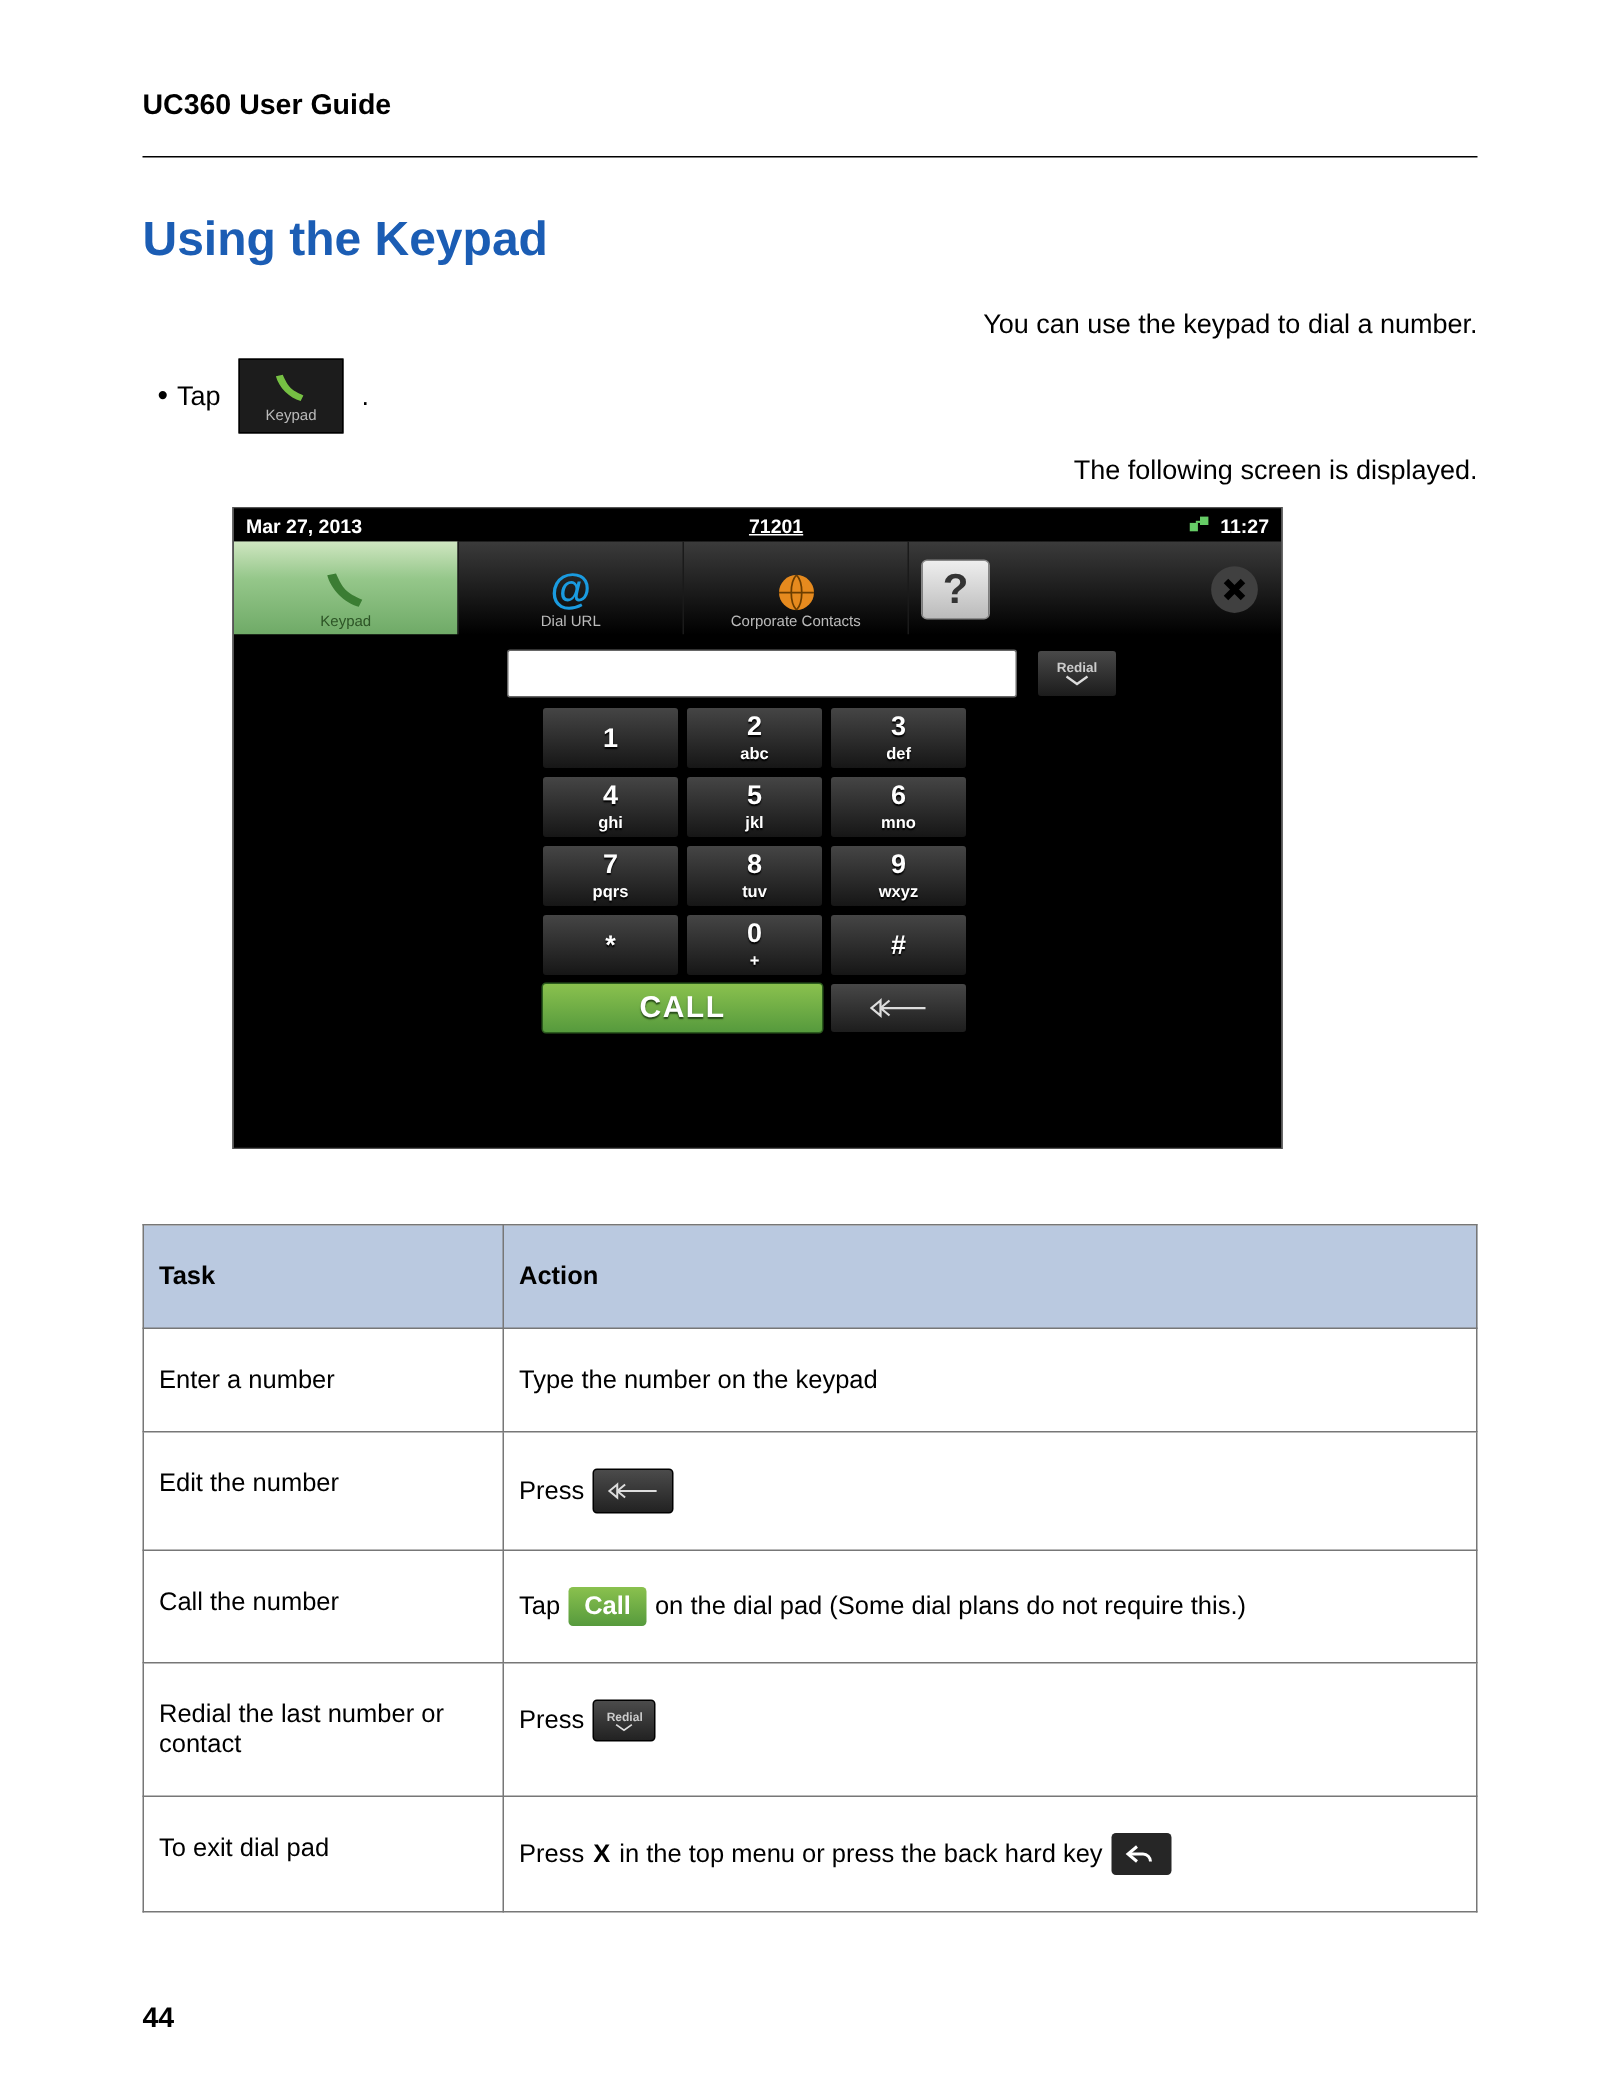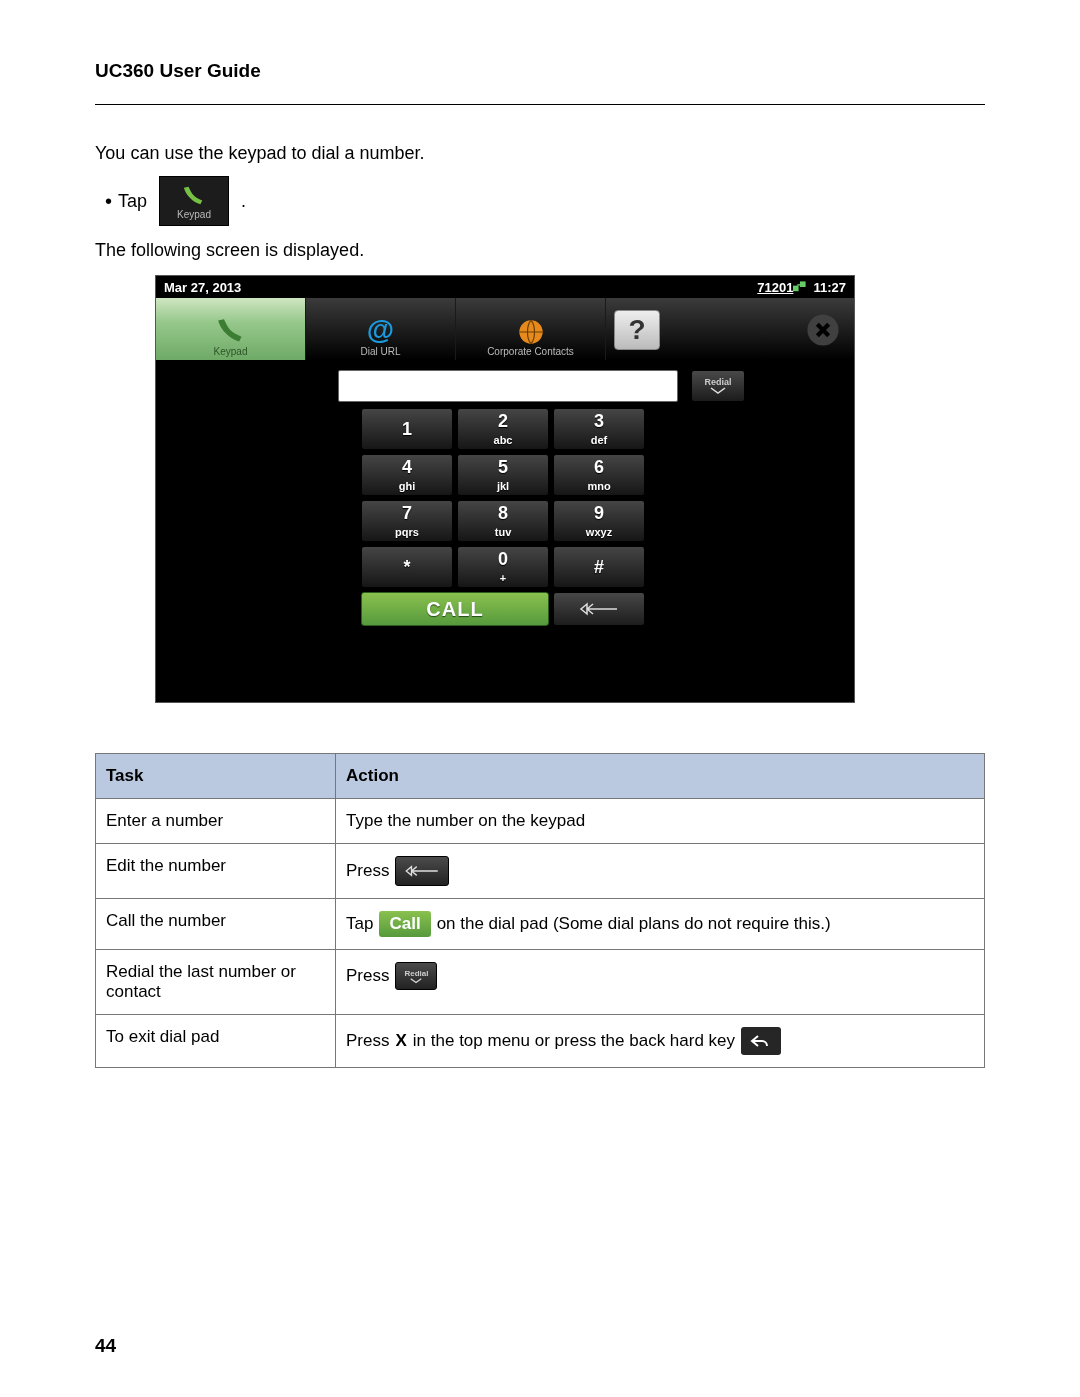--- a/index.html
+++ b/index.html
@@ -21,21 +21,21 @@
     padding-bottom: 22px;
     margin-bottom: 36px;
   }
   h1 {
     font-family: Arial, Helvetica, sans-serif;
     font-size: 32px;
     color: #1B5DB4;
     font-weight: bold;
     margin-bottom: 26px;
   }
-  .para { margin: 10px 0; line-height: 1.4; }
+  .para { margin: 10px 0; line-height: 1.4; text-align: right; }
   ul.body-list { list-style: none; margin: 8px 0 12px 10px; }
   ul.body-list li::before { content: "• "; font-size: 20px; }
   ul.body-list li { display:flex; align-items:center; gap:6px;}
 
   
   .keypad-btn {
     display:inline-flex; flex-direction:column; align-items:center;
     background: linear-gradient(#454545,#161616);
     border:1px solid #000; border-radius:3px;
     font-family: Arial, sans-serif; color:#fff; text-shadow:0 1px 1px #000;
@@ -59,21 +59,21 @@
     width:700px; height:428px;
     background:#000; border:1px solid #555;
     display:flex; flex-direction:column;
     font-family: Arial, sans-serif;
   }
   .statusbar {
     height:22px; background:#000; color:#fff;
     font-size:13px; font-weight:bold;
     display:flex; align-items:center; padding:0 8px;
   }
-  .statusbar .sb-center{flex:1;text-align:right;text-decoration:underline;}
+  .statusbar .sb-center{flex:1;text-align:center;text-decoration:underline;}
   .statusbar .sb-right{display:flex;align-items:center;gap:6px;}
   .tophdr {
     height:62px; background:linear-gradient(#3b3b3b,#000);
     display:flex; align-items:flex-end;
   }
   .hdr-tab {
     width:150px; height:62px;
     display:flex; flex-direction:column; align-items:center; justify-content:flex-end;
     color:#bbb; font-size:10px; padding-bottom:3px;
     border-right:1px solid #1a1a1a;
@@ -118,21 +118,21 @@
 
   
   table.task-table{
     margin-top:50px;
     width:100%;
     border-collapse:collapse;
     font-size:17px;
   }
   table.task-table th, table.task-table td{
     border:1px solid #777;
-    padding:12px 10px;
+    padding:24px 10px;
     text-align:left;
     vertical-align:top;
   }
   table.task-table th{
     background:#BAC9E0;
     font-weight:bold;
   }
   .action-wrap{display:flex;flex-wrap:wrap;align-items:center;gap:6px;}
   .mini-call{
     display:inline-flex;align-items:center;justify-content:center;
@@ -167,20 +167,21 @@
     position:absolute; left:95px; bottom:40px;
     font-weight:bold; font-size:19px;
   }
 </style>
 </head>
 <body>
 
 <div class="page">
   <div class="doc-header">UC360 User Guide</div>
 
+  <h1>Using the Keypad</h1>
 
   <p class="para">You can use the keypad to dial a number.</p>
 
   <ul class="body-list">
     <li>
       <span>Tap</span>
       <span class="tap-tile">
         <svg width="22" height="22" viewBox="0 0 24 24">
           <path fill="#76c043" d="M6 2c4 9 6 11 15 15l-2 4c-8-2-16-10-18-18z"></path>
         </svg>

